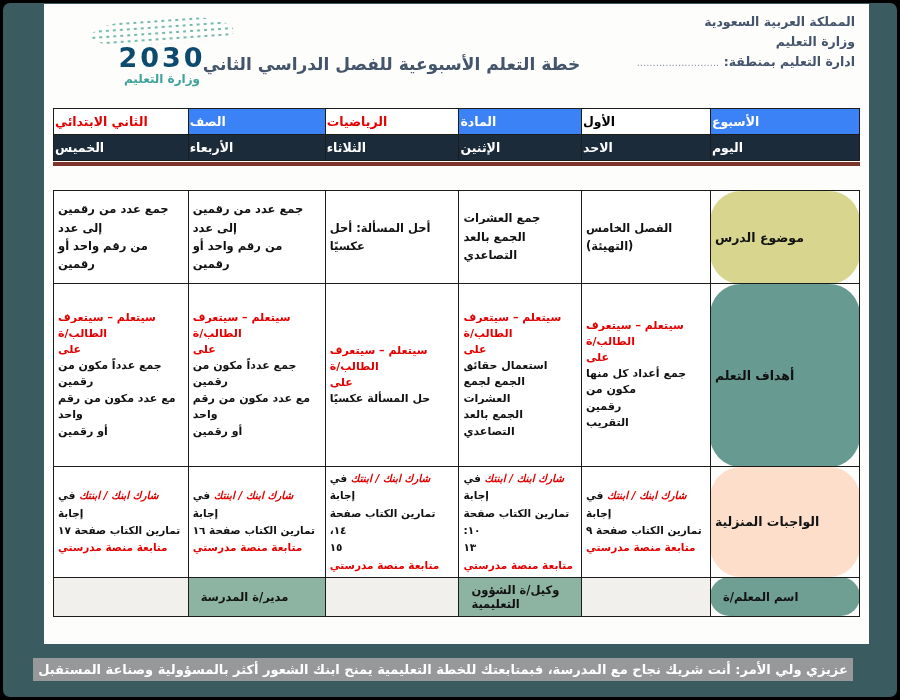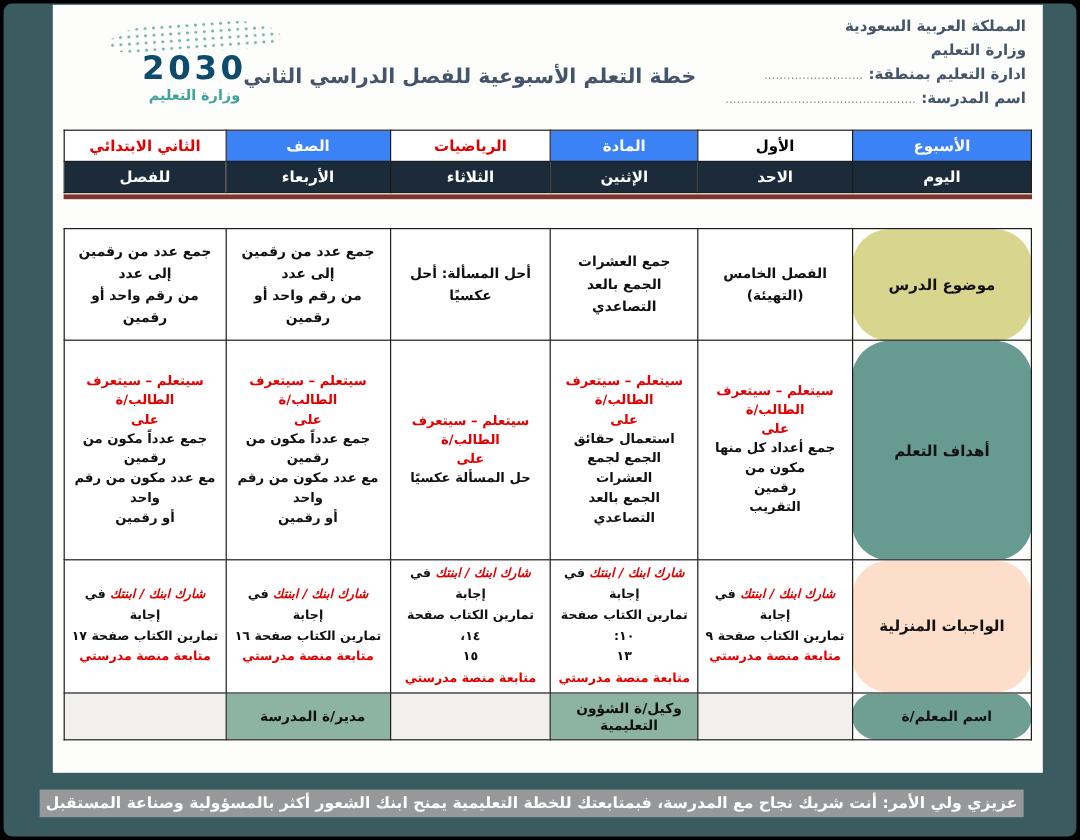--- a/index.html
+++ b/index.html
@@ -22,21 +22,21 @@
     background-image:radial-gradient(#57a79d 1.1px,transparent 1.6px);
     background-size:7px 6px;border-radius:50% 60% 40% 60%/80% 100% 40% 60%;
     transform:rotate(-4deg);opacity:.85;}
   .logo-vision{color:#a4adb3;font-size:12px;font-weight:bold;letter-spacing:1px;margin-top:-6px;}
   .logo-year{color:#0c4a6e;font-size:27px;font-weight:bold;letter-spacing:3px;line-height:1;}
   .logo-ministry{color:#3fa39a;font-size:12px;font-weight:bold;margin-top:1px;}
 
   
   table{border-collapse:collapse;direction:rtl;table-layout:fixed;}
   .info-table,.plan-table{width:calc(100% - 18px);margin:0 9px;}
-  td{border:1px solid #1c1c1c;text-align:center;vertical-align:middle;
+  td{border:1px solid #1c1c1c;text-align:left;vertical-align:middle;
      font-weight:bold;overflow:hidden;}
   .info-table td{height:23px;font-size:12.5px;}
   .cell-sage{background:#3b82f6;color:#fff;}
   .cell-val{background:#fff;color:#e30000;}
   .cell-val.orange{color:#000000;}
   .day-row td{background:#1c2b3a;color:#fff;}
   .red-rule{height:4px;background:#7d352b;margin:1px 9px 0 9px;}
 
   .plan-table{margin-top:24px;}
   .plan-table td{background:#fff;padding:3px 4px;}
@@ -73,24 +73,20 @@
 <div class="frame">
   <div class="page">
 
     <div class="hdr">
       <div class="ministry">
         <div>المملكة العربية السعودية</div>
         <div>وزارة التعليم</div>
         <div>
           <span>ادارة التعليم بمنطقة:</span>
           <span class="dots">..........................</span>
-        </div>
-        <div>
-          <span>اسم المدرسة:</span>
-          <span class="dots">..................................................</span>
         </div>
       </div>
       <div class="doc-title">خطة التعلم الأسبوعية للفصل الدراسي الثاني</div>
       <div class="logo">
         <div class="logo-dots"></div>
         <div class="logo-year">2030</div>
         <div class="logo-ministry">وزارة التعليم</div>
       </div>
     </div>
 
@@ -111,21 +107,21 @@
         <td class="cell-val">الرياضيات</td>
         <td class="cell-sage">الصف</td>
         <td class="cell-val">الثاني الابتدائي</td>
       </tr>
       <tr class="day-row">
         <td>اليوم</td>
         <td>الاحد</td>
         <td>الإثنين</td>
         <td>الثلاثاء</td>
         <td>الأربعاء</td>
-        <td>للفصل</td>
+        <td>الخميس</td>
       </tr>
     </tbody>
       </table>
     <div class="red-rule"></div>
 
     <table class="plan-table">
       <colgroup>
         <col style="width:18.5%">
           <col style="width:16%">
           <col style="width:15.2%">

